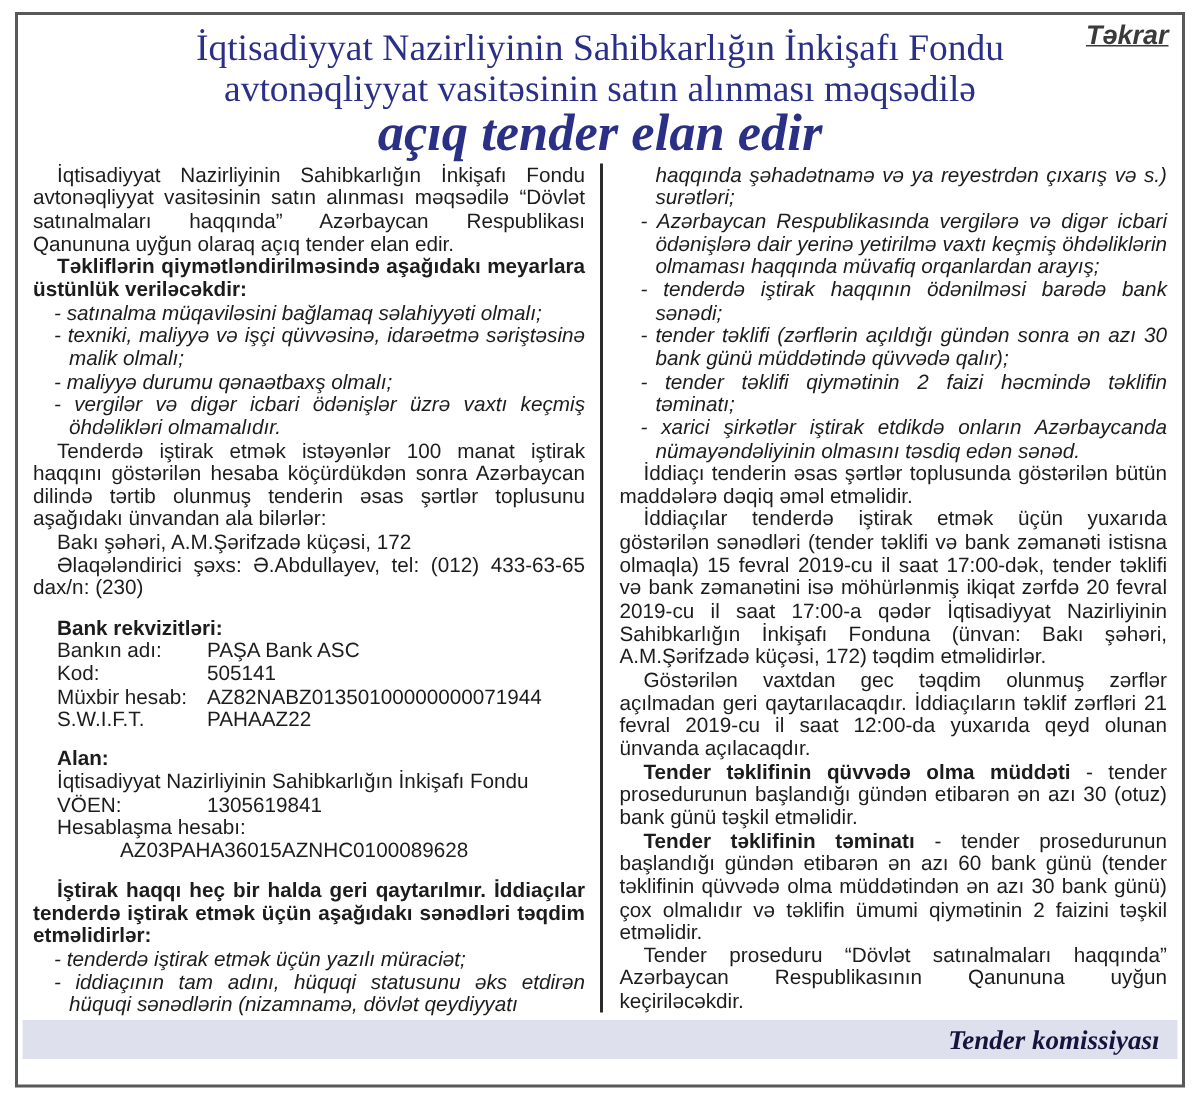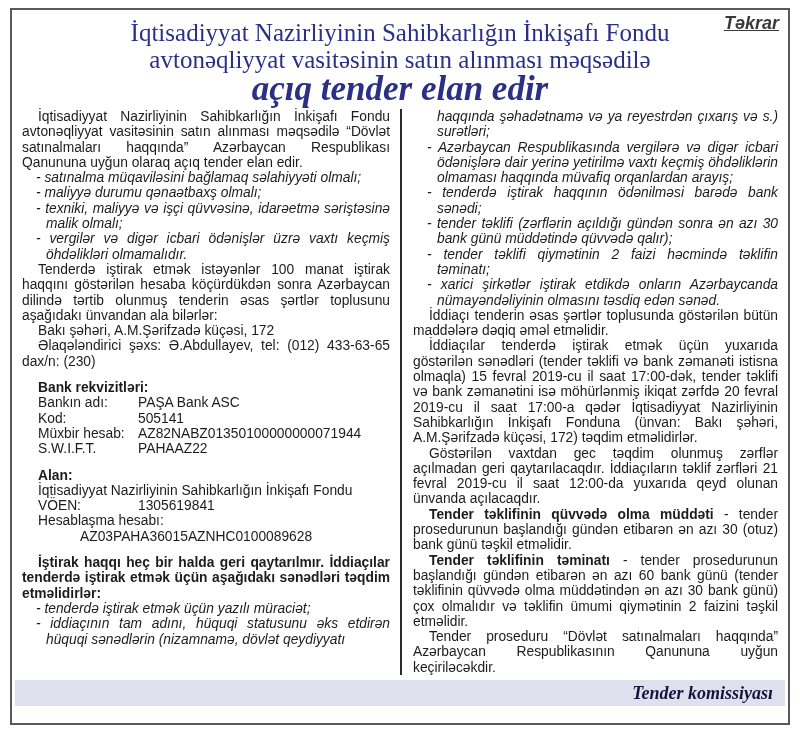--- a/index.html
+++ b/index.html
@@ -64,23 +64,24 @@
     <div class="title-block">
       <div class="title-line">İqtisadiyyat Nazirliyinin Sahibkarlığın İnkişafı Fondu</div>
       <div class="title-line">avtonəqliyyat vasitəsinin satın alınması məqsədilə</div>
       <div class="title-sub">açıq tender elan edir</div>
     </div>
 
     <div class="cols">
 
       <div class="col col-left">
         <div class="p">İqtisadiyyat Nazirliyinin Sahibkarlığın İnkişafı Fondu avtonəqliyyat vasitəsinin satın alınması məqsədilə “Dövlət satınalmaları haqqında” Azərbaycan Respublikası Qanununa uyğun olaraq açıq tender elan edir.</div>
+        <div class="h">Təkliflərin qiymətləndirilməsində aşağıdakı meyarlara üstünlük veriləcəkdir:</div>
         <div class="li">- satınalma müqaviləsini bağlamaq səlahiyyəti olmalı;</div>
+        <div class="li">- texniki, maliyyə və işçi qüvvəsinə, idarəetmə səriştəsinə malik olmalı;</div>
         <div class="li">- maliyyə durumu qənaətbaxş olmalı;</div>
-        <div class="li">- texniki, maliyyə və işçi qüvvəsinə, idarəetmə səriştəsinə malik olmalı;</div>
         <div class="li">- vergilər və digər icbari ödənişlər üzrə vaxtı keçmiş öhdəlikləri olmamalıdır.</div>
         <div class="p">Tenderdə iştirak etmək istəyənlər 100 manat iştirak haqqını göstərilən hesaba köçürdükdən sonra Azərbaycan dilində tərtib olunmuş tenderin əsas şərtlər toplusunu aşağıdakı ünvandan ala bilərlər:</div>
         <div class="line-ind">Bakı şəhəri, A.M.Şərifzadə küçəsi, 172</div>
         <div class="p">Əlaqələndirici şəxs: Ə.Abdullayev, tel: (012) 433-63-65 dax/n: (230)</div>
         <div class="gap"></div>
         <div class="h">Bank rekvizitləri:</div>
         <div class="kv">
           <span class="k">Bankın adı:</span><span>PAŞA Bank ASC</span>
         </div>
         <div class="kv">

